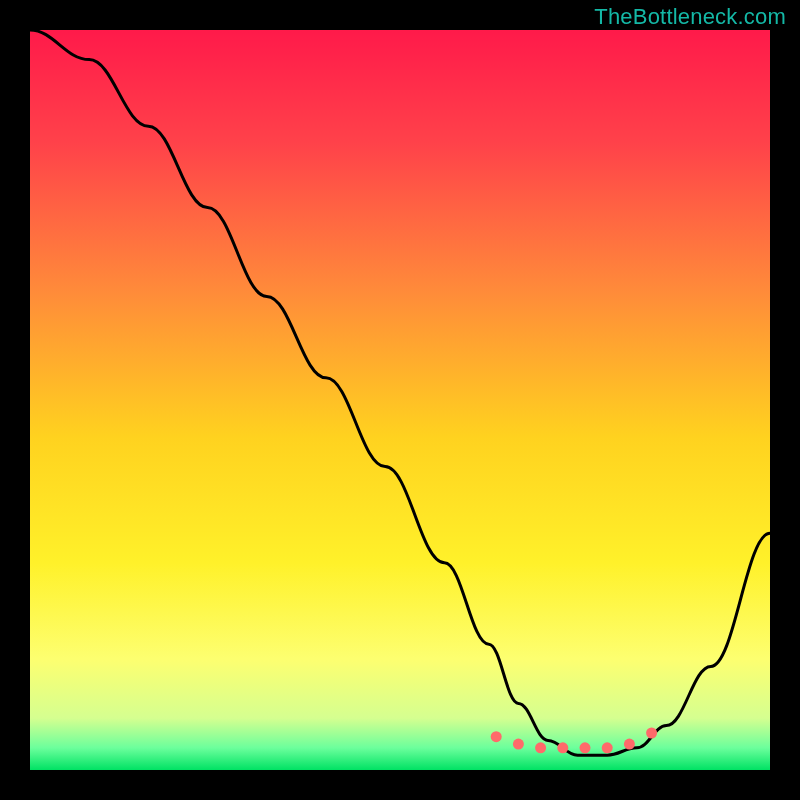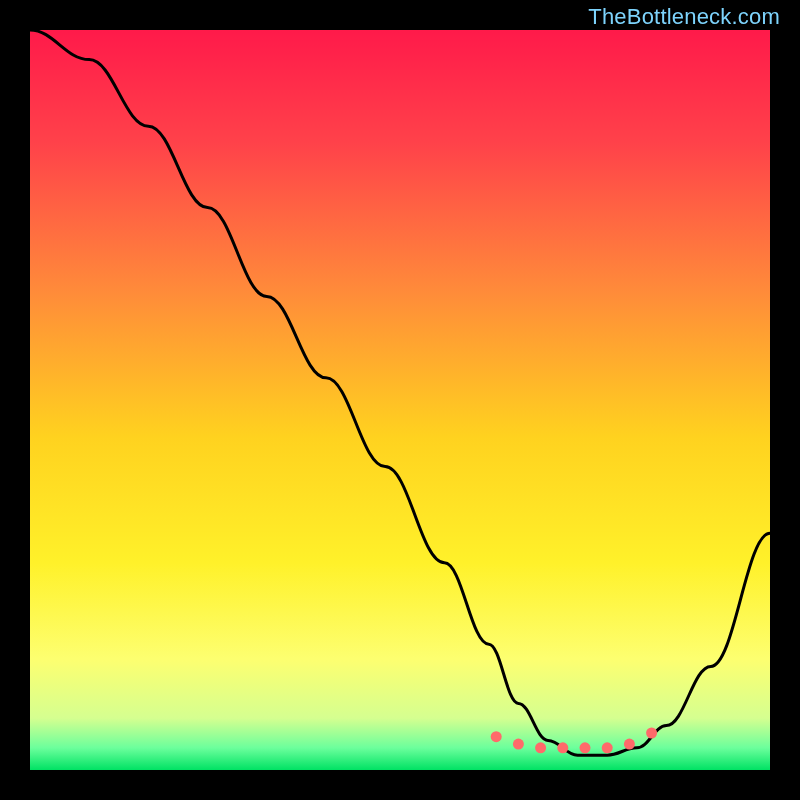--- a/index.html
+++ b/index.html
@@ -14,22 +14,22 @@
     position: absolute;
     left: 30px;
     top: 30px;
     width: 740px;
     height: 740px;
     background: #000;
   }
   .watermark {
     position: absolute;
     top: 4px;
-    right: 20px;
-    color: #7dd3fc;
+    right: 14px;
+    color: #14b8a6;
     font-family: Arial, Helvetica, sans-serif;
     font-size: 22px;
     font-weight: 500;
     z-index: 10;
     letter-spacing: 0.2px;
   }
   svg {
     display: block;
   }
 </style>

